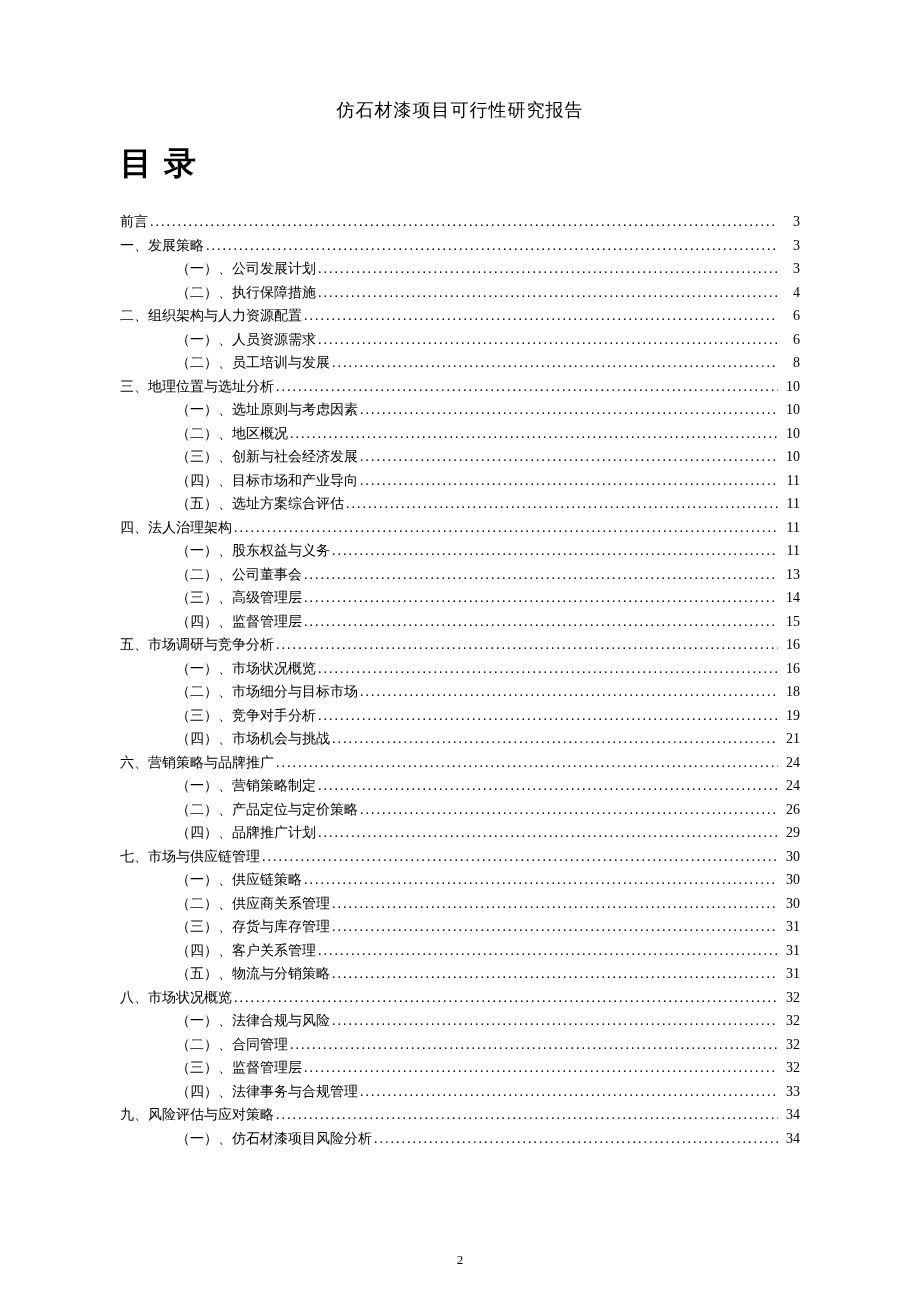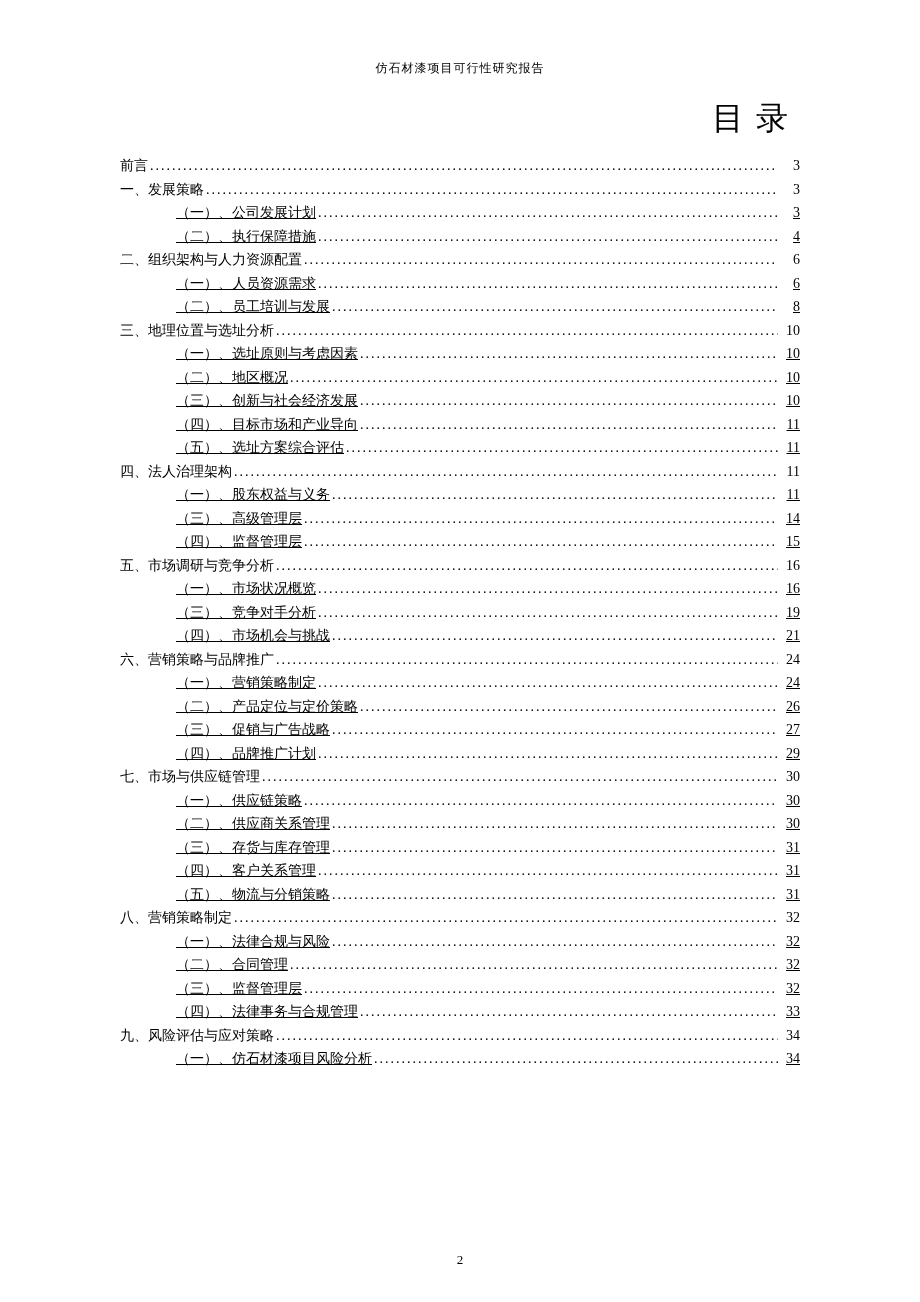--- a/index.html
+++ b/index.html
@@ -9,49 +9,49 @@
     background: #fff;
     font-family: "SimSun", "宋体", serif;
     color: #000;
     position: relative;
   }
   .page {
     padding: 60px 120px 40px 120px;
   }
   .doc-header {
     text-align: center;
-    font-size: 12px;
+    font-size: 18px;
     font-family: "SimSun", serif;
     margin-bottom: 20px;
     letter-spacing: 1px;
+    margin-top: 38px;
   }
   .title {
-    text-align: right;
+    text-align: left;
     font-size: 32px;
-    font-weight: normal;
+    font-weight: bold;
     font-family: "SimSun", serif;
-    margin-bottom: 18px;
+    margin-bottom: 29px;
     letter-spacing: 12px;
   }
   .toc {
     font-size: 14px;
     line-height: 1.0;
   }
   .toc-row {
     display: flex;
     align-items: center;
     white-space: nowrap;
     margin-bottom: 9.5px;
   }
   .toc-row.level-1 {
     padding-left: 0;
   }
   .toc-row.level-2 {
     padding-left: 56px;
-    text-decoration: underline;
   }
   .toc-label {
     flex: 0 0 auto;
   }
   .toc-dots {
     flex: 1 1 auto;
     overflow: hidden;
     letter-spacing: 2px;
     color: #000;
     margin: 0 2px;
@@ -155,40 +155,50 @@
         <span class="toc-label">四、法人治理架构</span>
         <span class="toc-dots"></span>
         <span class="toc-page">11</span>
       </div>
       <div class="toc-row level-2">
         <span class="toc-label">（一）、股东权益与义务</span>
         <span class="toc-dots"></span>
         <span class="toc-page">11</span>
       </div>
       <div class="toc-row level-2">
+        <span class="toc-label">（二）、公司董事会</span>
+        <span class="toc-dots"></span>
+        <span class="toc-page">13</span>
+      </div>
+      <div class="toc-row level-2">
         <span class="toc-label">（三）、高级管理层</span>
         <span class="toc-dots"></span>
         <span class="toc-page">14</span>
       </div>
       <div class="toc-row level-2">
         <span class="toc-label">（四）、监督管理层</span>
         <span class="toc-dots"></span>
         <span class="toc-page">15</span>
       </div>
       <div class="toc-row level-1">
         <span class="toc-label">五、市场调研与竞争分析</span>
         <span class="toc-dots"></span>
         <span class="toc-page">16</span>
       </div>
       <div class="toc-row level-2">
         <span class="toc-label">（一）、市场状况概览</span>
         <span class="toc-dots"></span>
         <span class="toc-page">16</span>
       </div>
       <div class="toc-row level-2">
+        <span class="toc-label">（二）、市场细分与目标市场</span>
+        <span class="toc-dots"></span>
+        <span class="toc-page">18</span>
+      </div>
+      <div class="toc-row level-2">
         <span class="toc-label">（三）、竞争对手分析</span>
         <span class="toc-dots"></span>
         <span class="toc-page">19</span>
       </div>
       <div class="toc-row level-2">
         <span class="toc-label">（四）、市场机会与挑战</span>
         <span class="toc-dots"></span>
         <span class="toc-page">21</span>
       </div>
       <div class="toc-row level-1">
@@ -200,25 +210,20 @@
         <span class="toc-label">（一）、营销策略制定</span>
         <span class="toc-dots"></span>
         <span class="toc-page">24</span>
       </div>
       <div class="toc-row level-2">
         <span class="toc-label">（二）、产品定位与定价策略</span>
         <span class="toc-dots"></span>
         <span class="toc-page">26</span>
       </div>
       <div class="toc-row level-2">
-        <span class="toc-label">（三）、促销与广告战略</span>
-        <span class="toc-dots"></span>
-        <span class="toc-page">27</span>
-      </div>
-      <div class="toc-row level-2">
         <span class="toc-label">（四）、品牌推广计划</span>
         <span class="toc-dots"></span>
         <span class="toc-page">29</span>
       </div>
       <div class="toc-row level-1">
         <span class="toc-label">七、市场与供应链管理</span>
         <span class="toc-dots"></span>
         <span class="toc-page">30</span>
       </div>
       <div class="toc-row level-2">
@@ -240,21 +245,21 @@
         <span class="toc-label">（四）、客户关系管理</span>
         <span class="toc-dots"></span>
         <span class="toc-page">31</span>
       </div>
       <div class="toc-row level-2">
         <span class="toc-label">（五）、物流与分销策略</span>
         <span class="toc-dots"></span>
         <span class="toc-page">31</span>
       </div>
       <div class="toc-row level-1">
-        <span class="toc-label">八、营销策略制定</span>
+        <span class="toc-label">八、市场状况概览</span>
         <span class="toc-dots"></span>
         <span class="toc-page">32</span>
       </div>
       <div class="toc-row level-2">
         <span class="toc-label">（一）、法律合规与风险</span>
         <span class="toc-dots"></span>
         <span class="toc-page">32</span>
       </div>
       <div class="toc-row level-2">
         <span class="toc-label">（二）、合同管理</span>

